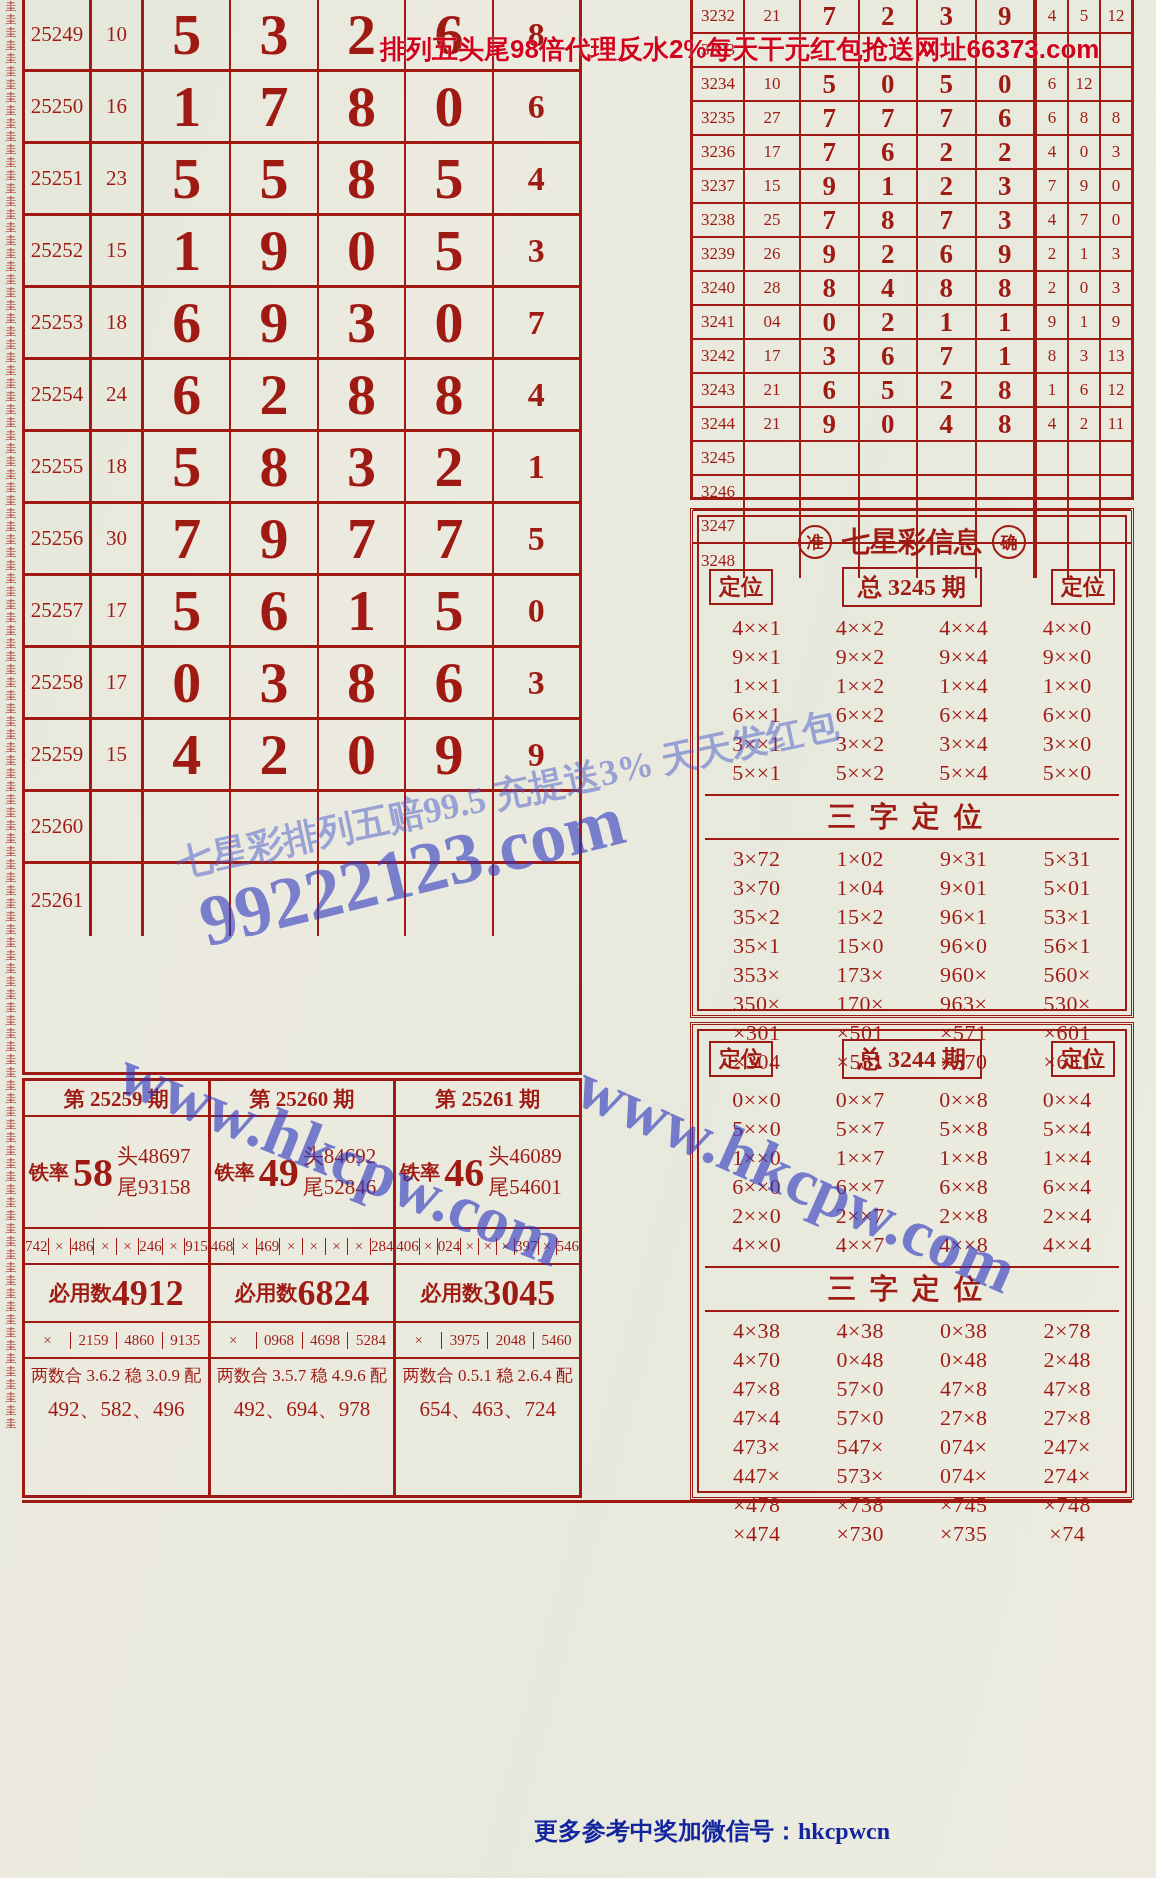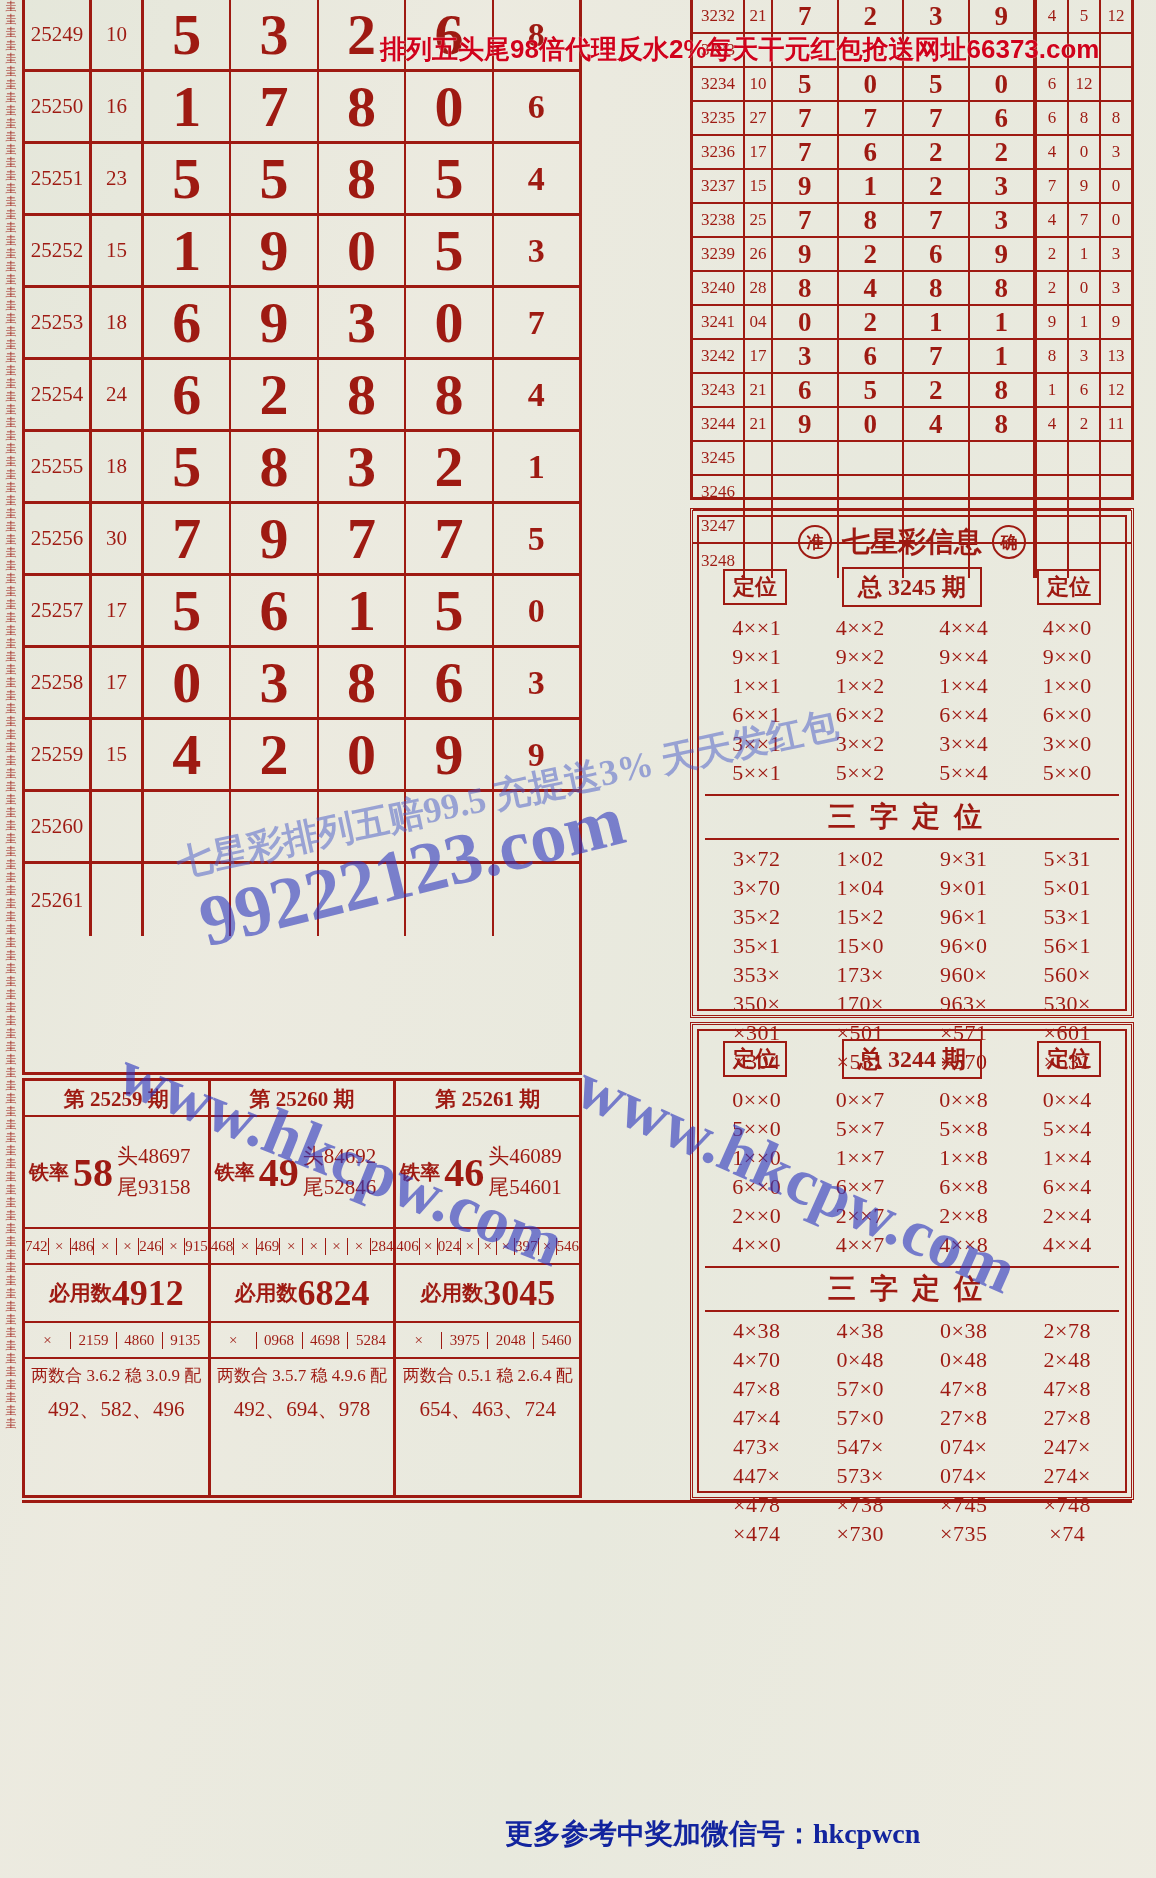--- a/index.html
+++ b/index.html
@@ -50,21 +50,21 @@
   .tick{font-size:11px;color:#9e1a12;line-height:13px;text-align:center;}
 
   
   #right-table{
     position:absolute;left:690px;top:0;width:444px;height:500px;
     border:3px solid #9e1a12;border-top:none;box-sizing:border-box;
   }
   .rt-row{display:flex;height:34px;border-bottom:2px solid #9e1a12;box-sizing:border-box;}
   .rt-row:last-child{border-bottom:none;}
   .rt-id{width:52px;border-right:2px solid #9e1a12;box-sizing:border-box;display:flex;align-items:center;justify-content:center;font-size:17px;color:#9e1a12;font-family:"Liberation Serif",serif;}
-  .rt-cnt{width:28px;border-right:2px solid #9e1a12;box-sizing:border-box;display:flex;align-items:center;justify-content:center;font-size:17px;color:#9e1a12;font-family:"Liberation Serif",serif;}
+  .rt-cnt{width:56px;border-right:2px solid #9e1a12;box-sizing:border-box;display:flex;align-items:center;justify-content:center;font-size:17px;color:#9e1a12;font-family:"Liberation Serif",serif;}
   .rt-mid{flex:1;display:flex;}
   .rt-n{flex:1;border-right:2px solid #9e1a12;box-sizing:border-box;display:flex;align-items:center;justify-content:center;font-size:27px;font-weight:bold;color:#9e1a12;font-family:"Liberation Serif",serif;}
   .rt-tail{width:96px;display:flex;border-left:2px solid #9e1a12;box-sizing:border-box;}
   .rt-t{flex:1;border-right:2px solid #9e1a12;box-sizing:border-box;display:flex;align-items:center;justify-content:center;font-size:17px;color:#9e1a12;font-family:"Liberation Serif",serif;}
   .rt-t:last-child{border-right:none;}
 
   
   .panel{
     position:absolute;left:690px;width:444px;
     border:3px double #9e1a12;box-sizing:border-box;
@@ -74,21 +74,21 @@
   .panel-title{
     display:flex;align-items:center;justify-content:center;gap:10px;
     font-size:28px;font-weight:bold;color:#9e1a12;font-family:"Liberation Serif",serif;
     margin:2px 0 6px;
   }
   .circle-badge{
     width:30px;height:30px;border:2px solid #9e1a12;border-radius:50%;
     display:flex;align-items:center;justify-content:center;font-size:17px;font-weight:bold;color:#9e1a12;
   }
   .sub-head{
-    display:flex;align-items:center;justify-content:space-between;margin:4px 18px 8px;
+    display:flex;align-items:center;justify-content:space-between;margin:4px 4px 8px;
   }
   .sub-head .lbl{
     border:2px solid #9e1a12;padding:1px 8px;font-size:22px;font-weight:bold;color:#9e1a12;
     font-family:"Liberation Serif",serif;
   }
   .sub-head .mid{
     border:2px solid #9e1a12;padding:2px 14px;font-size:24px;font-weight:bold;color:#9e1a12;
     font-family:"Liberation Serif",serif;
   }
   .grid4{display:grid;grid-template-columns:repeat(4,1fr);row-gap:3px;}
@@ -135,21 +135,21 @@
   }
   .wm{
     position:absolute;color:rgba(40,40,190,.55);font-weight:bold;
     font-family:"Liberation Serif",serif;white-space:nowrap;pointer-events:none;
   }
   #wm1{left:170px;top:770px;font-size:36px;transform:rotate(-12deg);color:rgba(70,90,200,.5);}
   #wm2{left:195px;top:830px;font-size:72px;transform:rotate(-14deg);color:rgba(45,55,190,.6);}
   #wm3{left:105px;top:1120px;font-size:66px;transform:rotate(22deg);color:rgba(45,55,190,.62);}
   #wm4{left:560px;top:1140px;font-size:66px;transform:rotate(24deg);color:rgba(45,55,190,.62);}
   #footer{
-    position:absolute;left:505px;top:1815px;font-size:28px;color:#12249e;font-weight:bold;
+    position:absolute;left:534px;top:1815px;font-size:24px;color:#12249e;font-weight:bold;
     font-family:"Liberation Serif",serif;
   }
 </style>
 </head>
 <body>
 
 <div class="paper"></div>
 
 <div id="tick-strip">
     <div class="tick">圭</div>

